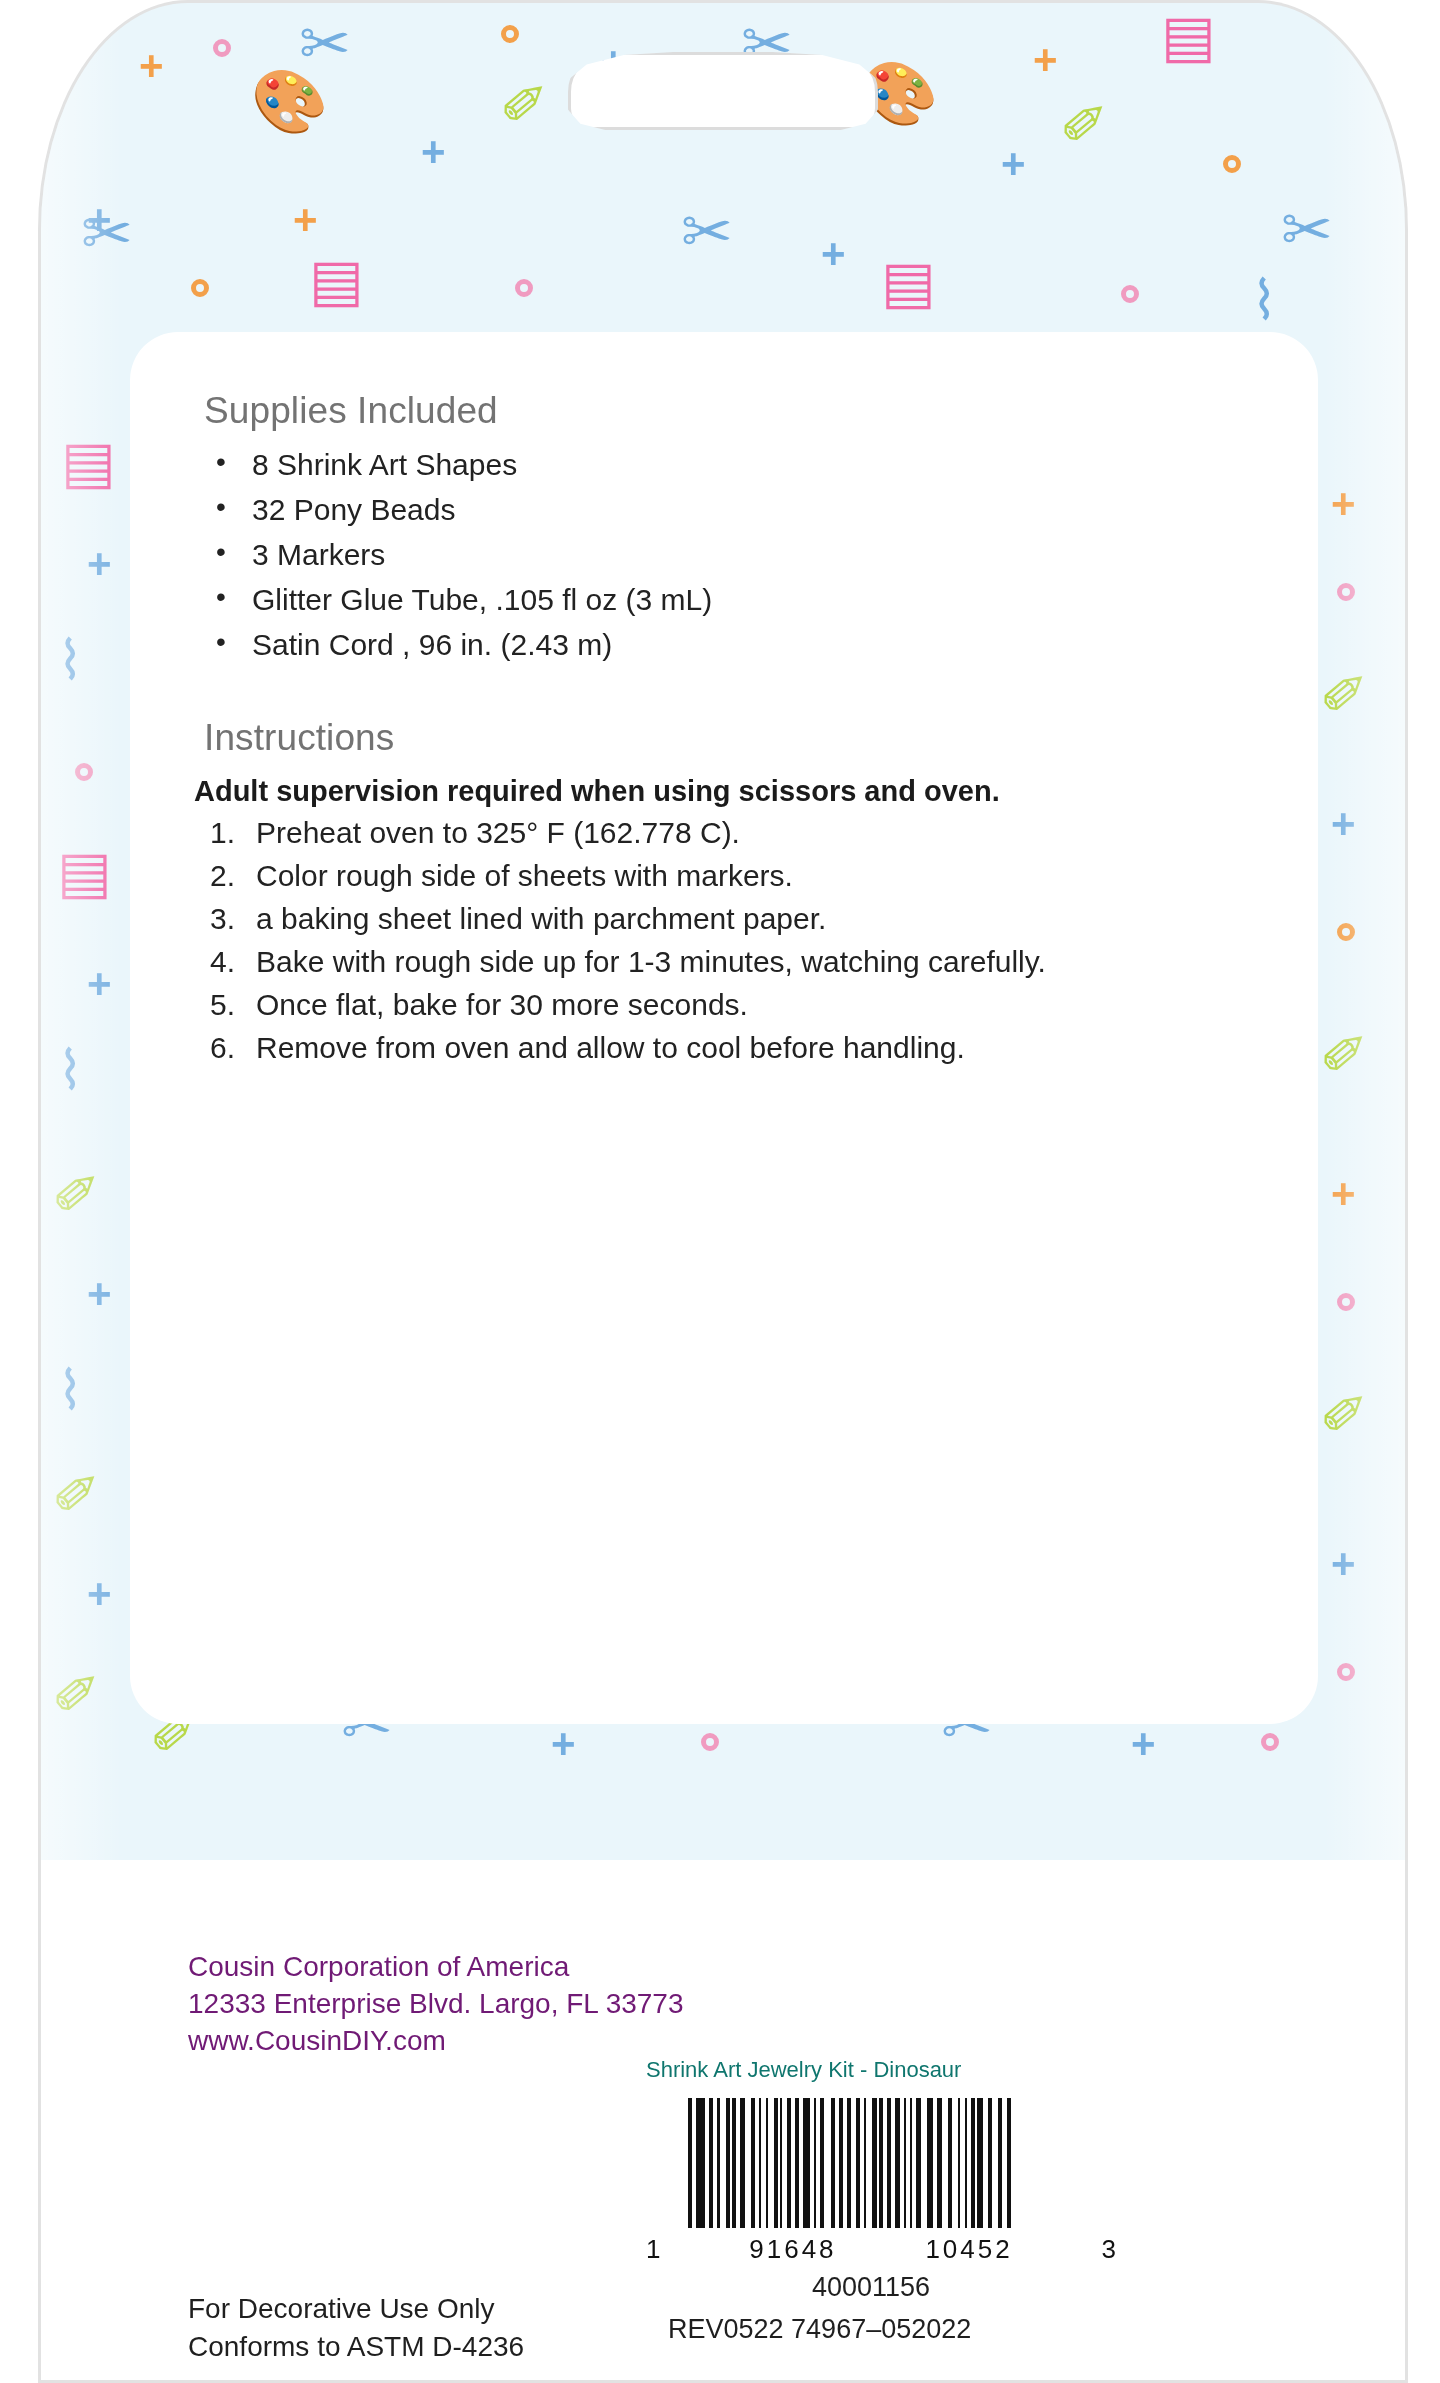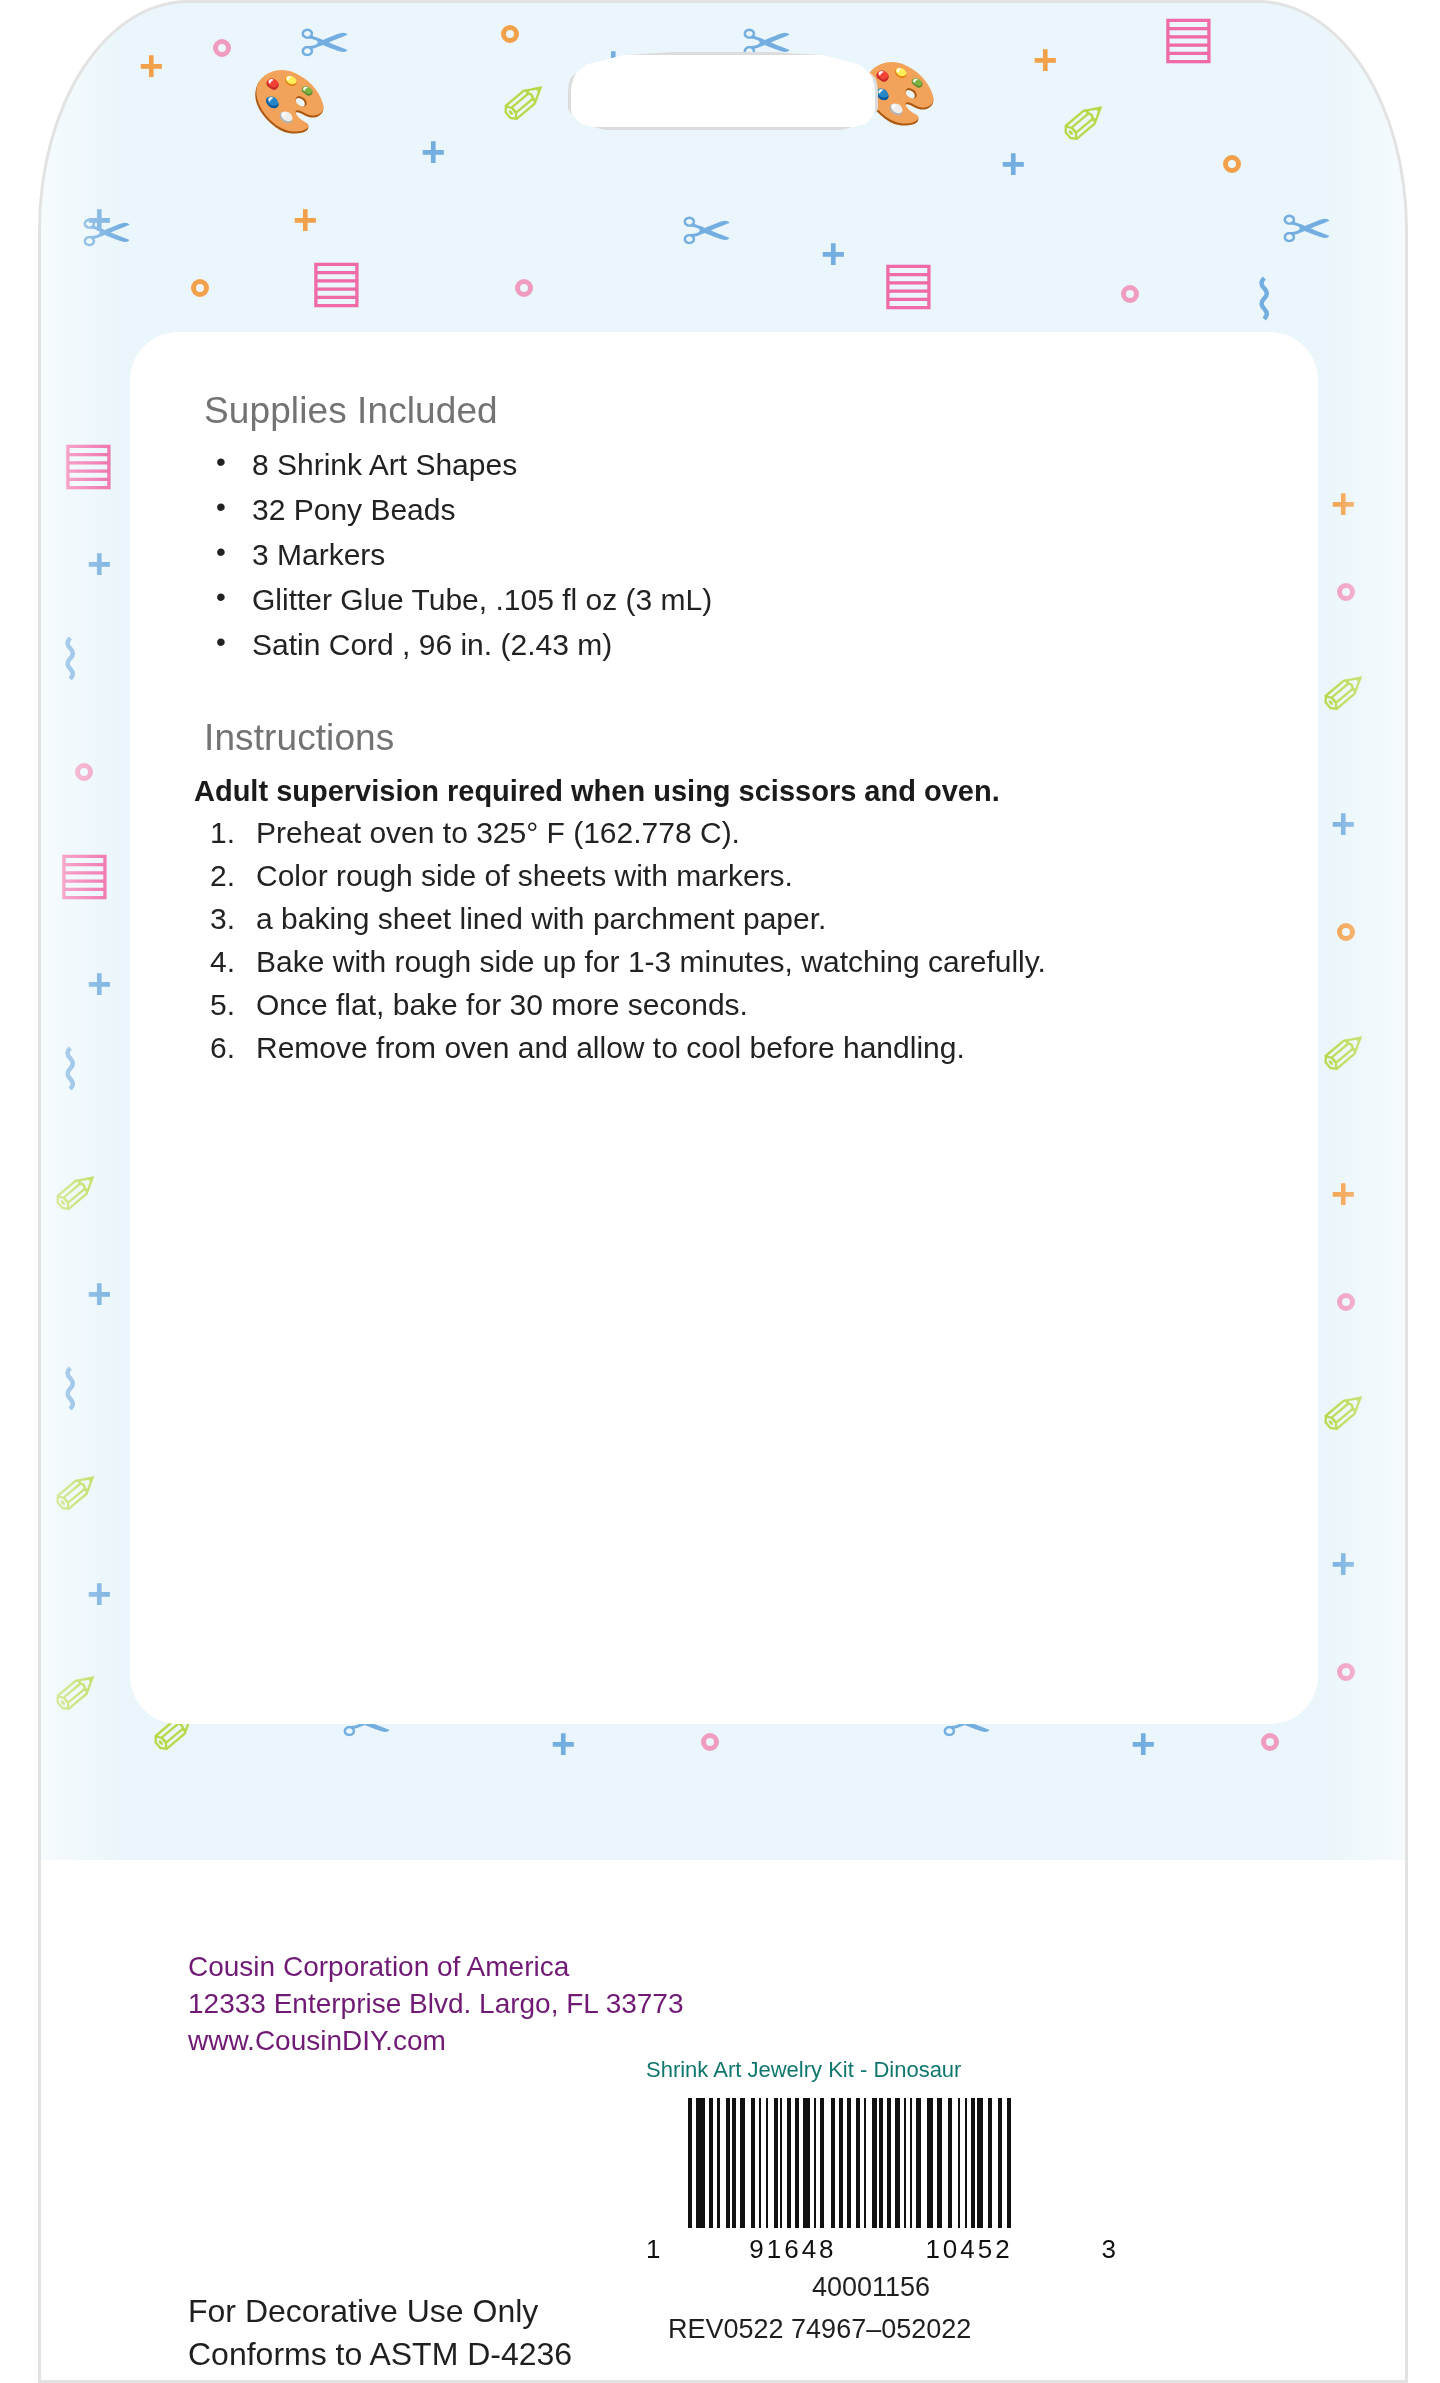--- a/index.html
+++ b/index.html
@@ -212,21 +212,21 @@
   }
 
   #origin {
     position: absolute;
     left: 150px; top: 300px;
     font-size: 28px; color: #1f1f1f; line-height: 1.35;
   }
   #legal {
     position: absolute;
     left: 150px; top: 400px;
-    font-size: 32px; color: #1f1f1f; line-height: 1.35;
+    font-size: 28px; color: #1f1f1f; line-height: 1.35;
   }
 
   #product-line {
     position: absolute;
     left: 608px; top: 160px;
     font-size: 22px; color: #0f766e; margin-top: 7px;
   }
 
   
   #barcode-box {

